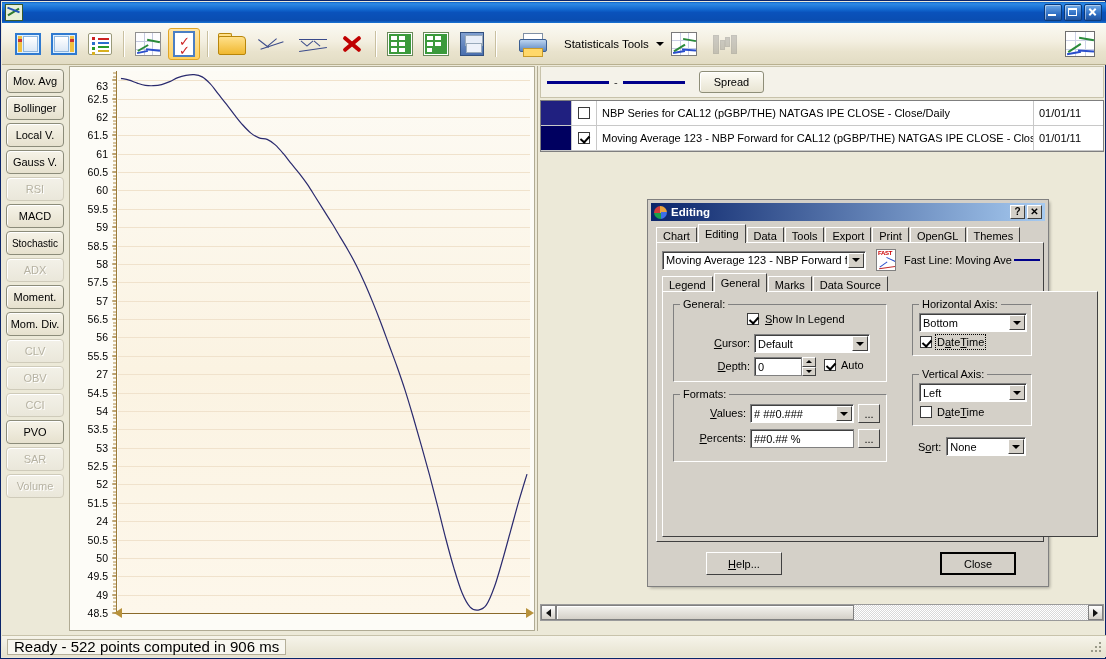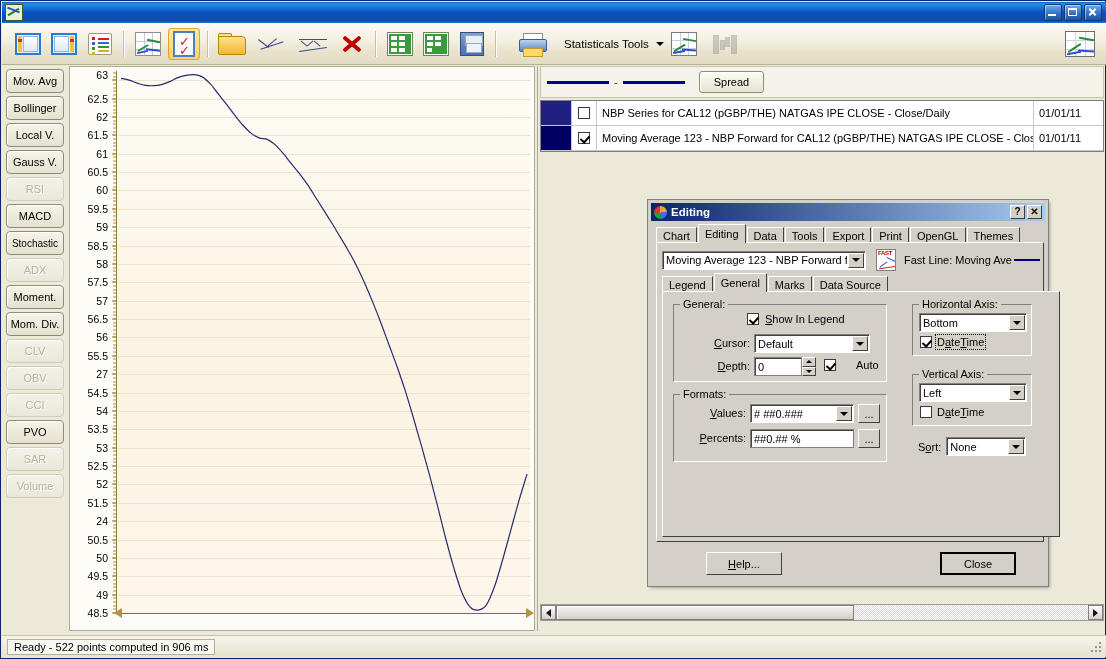--- a/index.html
+++ b/index.html
@@ -273,21 +273,21 @@
   }
   .combo .arr:after{content:"";width:0;height:0;border-left:4px solid transparent;border-right:4px solid transparent;border-top:4px solid #000;}
   .fasticon{width:24px;height:22px;background:#fff;border:1px solid #808080;margin-left:10px;position:relative;box-sizing:border-box;overflow:hidden;}
   .fasticon .lbl{position:absolute;left:1px;top:0;font-size:6px;color:#c00;font-weight:bold;letter-spacing:-.3px;}
   .fasticon .z{position:absolute;height:1px;}
   .fastlabel{margin-left:8px;font-size:11px;white-space:nowrap;display:flex;align-items:center;}
   .fastline{width:26px;height:2px;background:#00008b;margin-left:2px;}
 
   .subtabs{position:absolute;left:5px;top:31px;width:378px;height:18px;display:flex;align-items:flex-end;font-size:11px;}
   .subpanel{
-    position:absolute;left:5px;top:48px;width:398px;height:246px;
+    position:absolute;left:5px;top:48px;width:436px;height:246px;
     background:#d4d0c8;border:1px solid #fff;border-right-color:#404040;border-bottom-color:#404040;box-sizing:border-box;
   }
   .group{
     position:absolute;border:1px solid #808080;border-right-color:#fff;border-bottom-color:#fff;
     box-sizing:border-box;
   }
   .group > .gl{position:absolute;top:-7px;left:6px;background:#d4d0c8;padding:0 3px;font-size:11px;}
   .lbl{font-size:11px;}
   .u{text-decoration:underline;}
   .field{
@@ -313,21 +313,21 @@
   }
   .pbtn.default{border:2px solid #000;}
 
   
   .statusbar{
     position:absolute;left:1px;bottom:1px;width:1104px;height:22px;
     background:linear-gradient(to bottom,#f6f4ea,#e6e2cf);
     border-top:1px solid #c8c3ab;display:flex;align-items:center;box-sizing:border-box;
   }
   .statuscell{
-    margin-left:5px;height:16px;padding:0 6px;font-size:11px;
+    margin-left:5px;height:16px;padding:0 6px;font-size:15px;
     border:1px solid #b5b09a;background:#f8f7f0;display:flex;align-items:center;
     box-sizing:border-box;
   }
   .grip{margin-left:auto;margin-right:3px;width:14px;height:14px;position:relative;}
   .grip i{position:absolute;width:2px;height:2px;background:#9a9a8a;}
 </style>
 </head>
 <body>
 
 <div class="app">
@@ -562,21 +562,21 @@
             <line x1="0" y1="487.5" x2="412" y2="487.5" stroke="#f0e2cc" stroke-width="1"></line>
             <line x1="0" y1="505.5" x2="412" y2="505.5" stroke="#f0e2cc" stroke-width="1"></line>
             <line x1="0" y1="524.5" x2="412" y2="524.5" stroke="#f0e2cc" stroke-width="1"></line>
             <line x1="0" y1="542.5" x2="412" y2="542.5" stroke="#f0e2cc" stroke-width="1"></line>
           </svg>
         <svg id="linesvg" width="412" height="542" style="position:absolute;left:0;top:0">
             <path d="M 3.00 7.35 C 4.35 7.66, 8.41 8.39, 11.12 9.19 C 13.83 9.98, 16.53 11.27, 19.24 12.13 C 21.95 12.98, 24.65 13.90, 27.36 14.33 C 30.07 14.76, 32.77 14.82, 35.48 14.70 C 38.19 14.58, 40.89 14.27, 43.60 13.60 C 46.31 12.92, 49.01 11.82, 51.72 10.66 C 54.43 9.49, 57.13 7.66, 59.84 6.61 C 62.55 5.57, 65.25 4.90, 67.96 4.41 C 70.67 3.92, 73.37 3.43, 76.08 3.67 C 78.79 3.92, 81.49 4.35, 84.20 5.88 C 86.91 7.41, 89.61 9.98, 92.32 12.86 C 95.03 15.74, 97.73 19.72, 100.44 23.15 C 103.15 26.58, 105.85 29.95, 108.56 33.44 C 111.27 36.93, 113.97 40.67, 116.68 44.09 C 119.39 47.52, 122.09 51.02, 124.80 54.02 C 127.51 57.02, 130.21 59.96, 132.92 62.10 C 135.63 64.24, 138.33 65.84, 141.04 66.88 C 143.75 67.92, 146.45 67.18, 149.16 68.35 C 151.87 69.51, 154.57 71.47, 157.28 73.86 C 159.99 76.25, 162.69 79.49, 165.40 82.68 C 168.11 85.86, 170.81 89.60, 173.52 92.97 C 176.23 96.34, 178.93 99.40, 181.64 102.89 C 184.35 106.38, 187.05 109.93, 189.76 113.91 C 192.47 117.89, 195.17 122.49, 197.88 126.77 C 200.59 131.06, 203.29 135.35, 206.00 139.63 C 208.71 143.92, 211.41 148.09, 214.12 152.49 C 216.83 156.90, 219.53 161.56, 222.24 166.09 C 224.95 170.62, 227.65 174.91, 230.36 179.69 C 233.07 184.46, 235.77 189.36, 238.48 194.75 C 241.19 200.14, 243.89 205.96, 246.60 212.02 C 249.31 218.09, 252.01 224.52, 254.72 231.13 C 257.43 237.75, 260.13 244.60, 262.84 251.71 C 265.55 258.81, 268.25 266.41, 270.96 273.76 C 273.67 281.11, 276.37 288.15, 279.08 295.80 C 281.79 303.46, 284.49 311.24, 287.20 319.69 C 289.91 328.14, 292.61 337.33, 295.32 346.51 C 298.03 355.70, 300.73 365.19, 303.44 374.81 C 306.15 384.42, 308.85 394.10, 311.56 404.20 C 314.27 414.31, 316.97 424.84, 319.68 435.44 C 322.39 446.03, 325.09 457.48, 327.80 467.77 C 330.51 478.06, 333.21 488.17, 335.92 497.17 C 338.63 506.17, 341.33 515.30, 344.04 521.79 C 346.75 528.28, 349.45 533.24, 352.16 536.12 C 354.87 539.00, 357.57 539.43, 360.28 539.06 C 362.99 538.69, 365.69 537.84, 368.40 533.92 C 371.11 530.00, 373.81 523.08, 376.52 515.54 C 379.23 508.01, 381.93 498.09, 384.64 488.72 C 387.35 479.35, 390.05 469.12, 392.76 459.32 C 395.47 449.52, 398.17 439.30, 400.88 429.93 C 403.59 420.56, 407.65 407.57, 409.00 403.10" fill="none" stroke="#2a2a6e" stroke-width="1.2" stroke-linejoin="round"></path>
           </svg>
       </div>
       <div class="ylabels" id="ylabels">
-          <div class="ylab" style="top:8px">63</div>
+          <div class="ylab" style="top:19px">63</div>
           <div class="ytick" style="top:13.186440677966061px"></div>
           <div class="ylab" style="top:31.559322033898297px">62.5</div>
           <div class="ytick" style="top:31.559322033898297px"></div>
           <div class="ylab" style="top:49.93220338983053px">62</div>
           <div class="ytick" style="top:49.93220338983053px"></div>
           <div class="ylab" style="top:68.30508474576271px">61.5</div>
           <div class="ytick" style="top:68.30508474576271px"></div>
           <div class="ylab" style="top:86.67796610169495px">61</div>
           <div class="ytick" style="top:86.67796610169495px"></div>
           <div class="ylab" style="top:105.05084745762707px">60.5</div>
@@ -892,21 +892,21 @@
           </div>
 
           <div style="position:absolute;left:14px;top:55px;width:62px;text-align:right" class="lbl">
             <span class="u">D</span><span id="dplbl">epth:</span>
           </div>
           <div class="field" style="position:absolute;left:80px;top:52px;width:48px">0</div>
           <div class="spin" style="position:absolute;left:128px;top:52px">
             <div class="up"></div>
             <div class="dn"></div>
           </div>
-          <div style="position:absolute;left:150px;top:54px;display:flex;align-items:center;gap:20px">
+          <div style="position:absolute;left:150px;top:54px;display:flex;align-items:center;gap:5px">
             <div class="cbx on"></div>
             <span class="lbl">Auto</span>
           </div>
         </div>
 
         <div class="group" style="left:10px;top:102px;width:214px;height:68px">
           <div class="gl">Formats:</div>
 
           <div style="position:absolute;left:8px;top:12px;width:64px;text-align:right" class="lbl">
             <span class="u">V</span><span id="vallbl">alues:</span>

